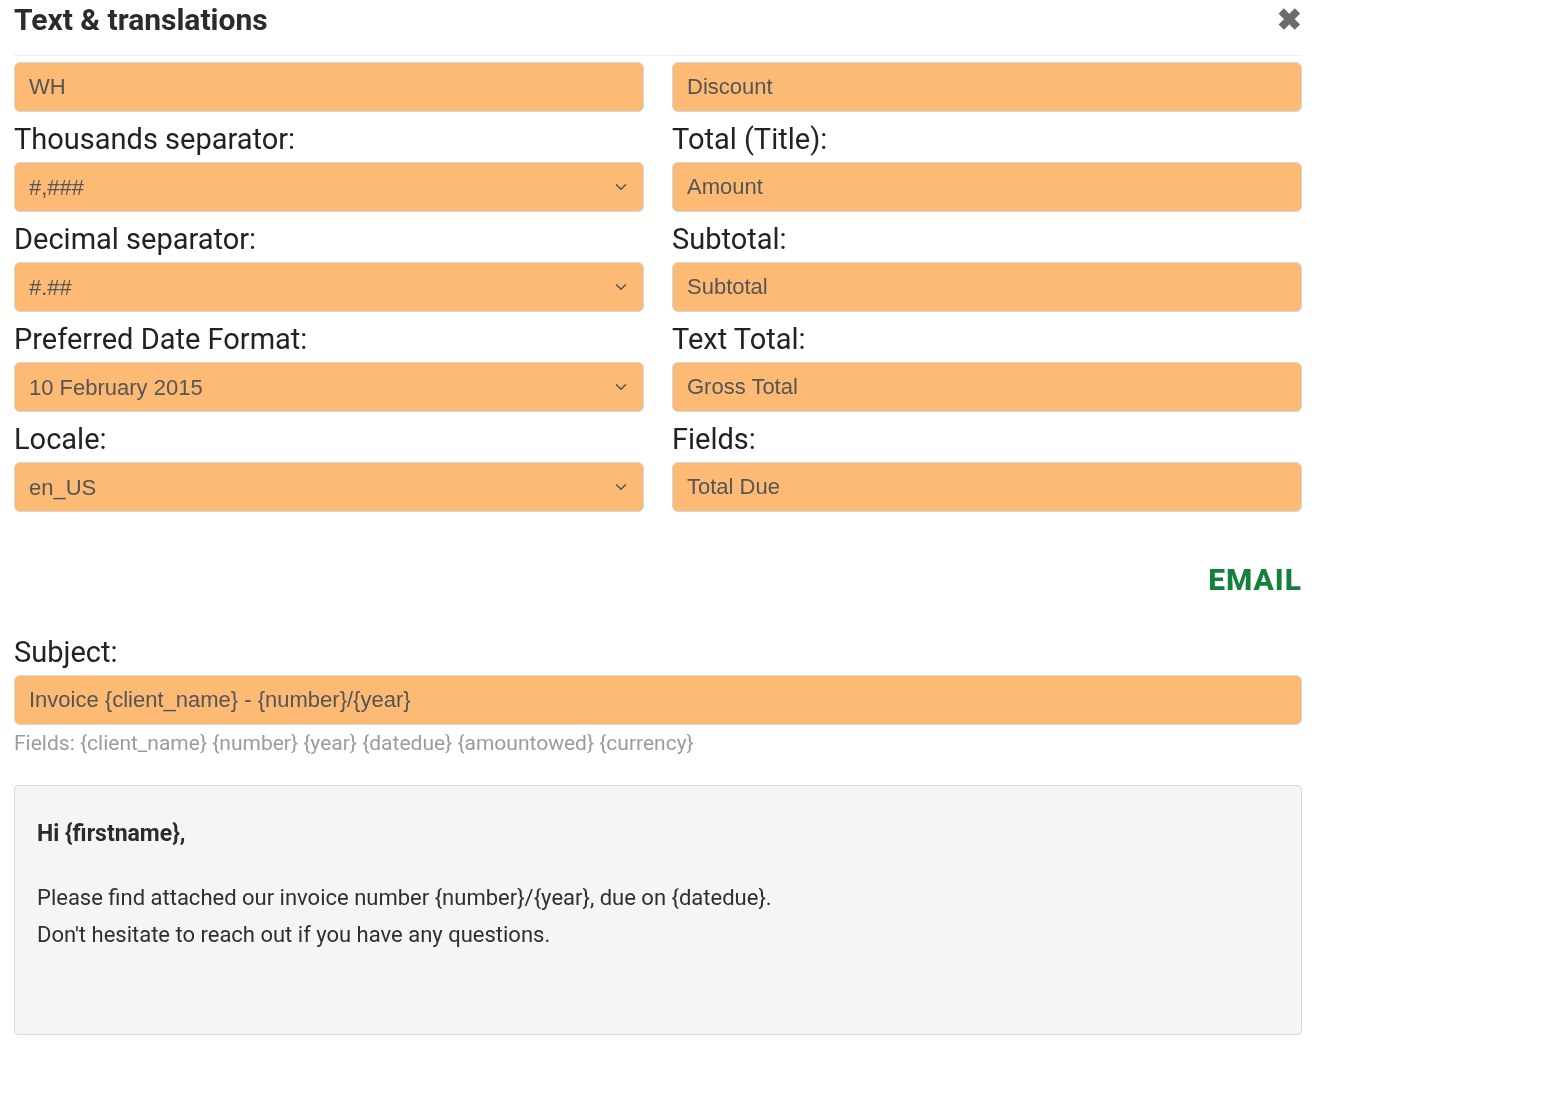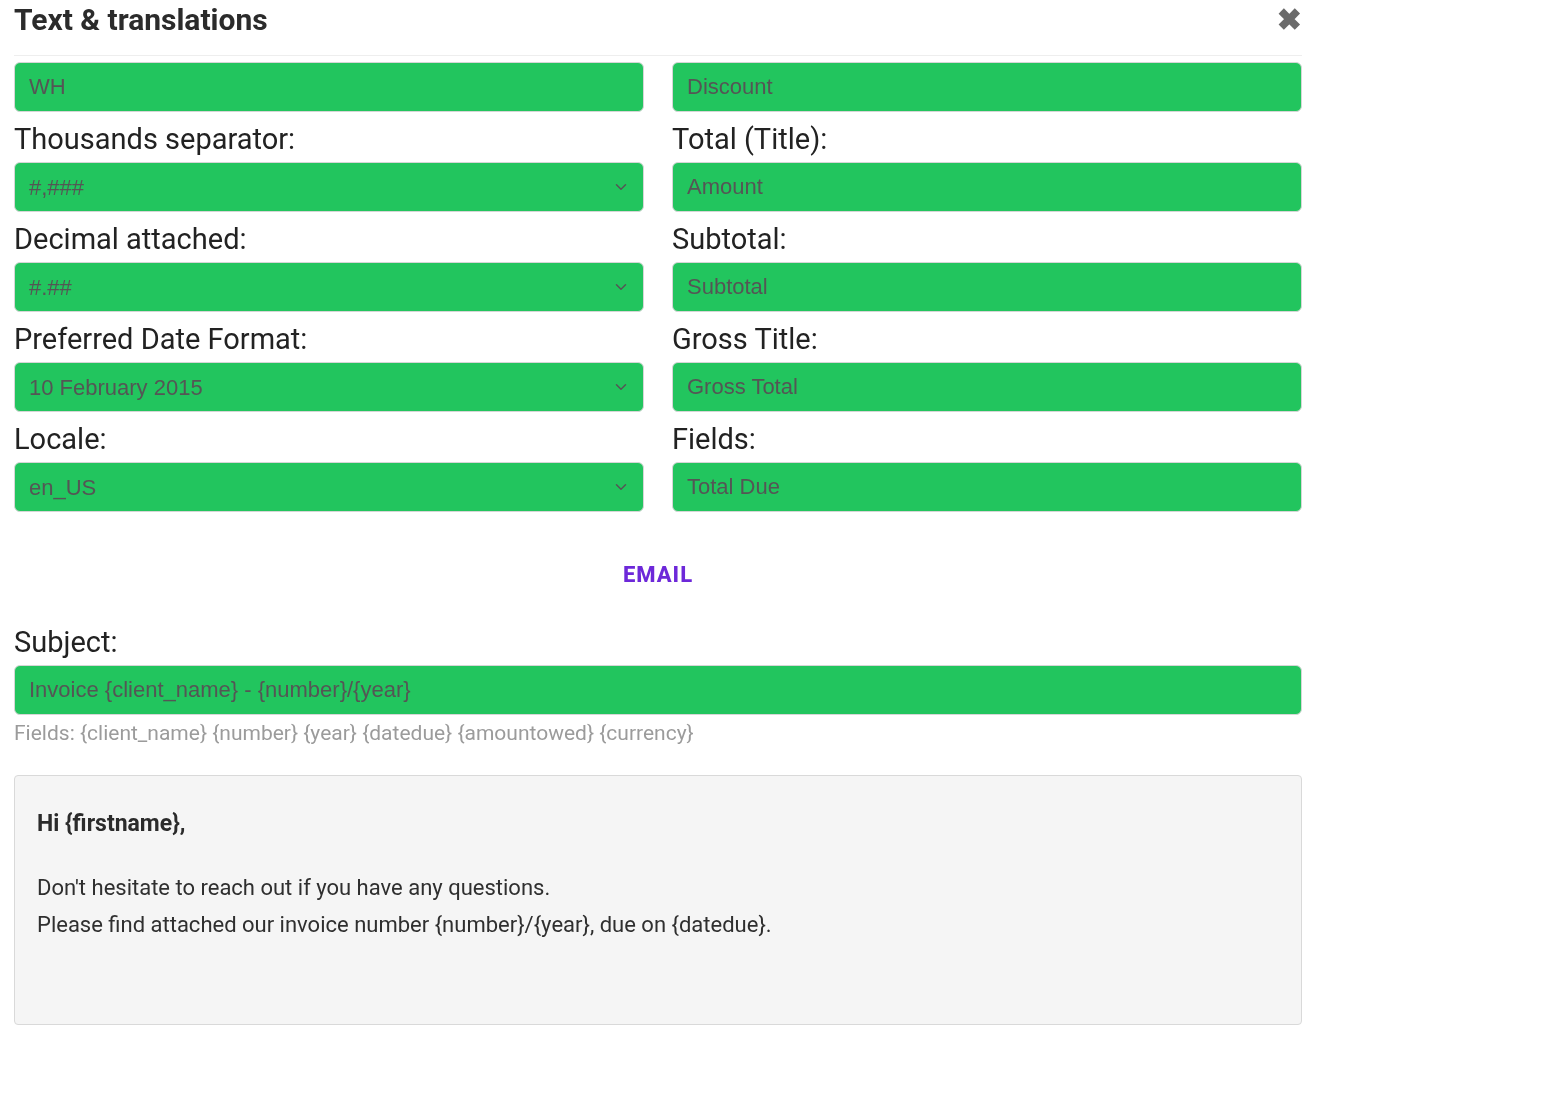--- a/index.html
+++ b/index.html
@@ -58,21 +58,21 @@
     margin: 10px 0 6px 0;
   }
   .input, .select {
     width: 100%;
     height: 50px;
     padding: 10px 14px;
     font-size: 22px;
     color: #555;
     border: 1px solid #d6d6d6;
     border-radius: 6px;
-    background: #22c55e;
+    background: #fdba74;
     outline: none;
   }
   .input::placeholder { color: #777; }
 
   .select-wrap {
     position: relative;
     width: 100%;
   }
   .select {
     appearance: none;
@@ -84,26 +84,26 @@
     position: absolute;
     right: 14px;
     top: 50%;
     transform: translateY(-50%);
     pointer-events: none;
     color: #555;
   }
   .select-chevron svg { display: block; }
 
   .section-heading {
-    text-align: center;
-    font-size: 22px;
+    text-align: right;
+    font-size: 30px;
     font-weight: 800;
     letter-spacing: 1px;
     margin: 50px 0 38px 0;
-    color: #6d28d9;
+    color: #15803d;
   }
 
   .full { width: 100%; }
 
   .hint {
     font-size: 21px;
     color: #9b9b9b;
     margin: 6px 0 0 0;
   }
 
@@ -151,21 +151,21 @@
         <select class="select">
           <option>#,###</option>
         </select>
         <span class="select-chevron">
           <svg width="18" height="18" viewBox="0 0 24 24" fill="none" stroke="currentColor" stroke-width="2" stroke-linecap="round" stroke-linejoin="round">
               <polyline points="6 9 12 15 18 9"></polyline>
             </svg>
         </span>
       </div>
 
-      <label class="label">Decimal attached:</label>
+      <label class="label">Decimal separator:</label>
       <div class="select-wrap">
         <select class="select">
           <option>#.##</option>
         </select>
         <span class="select-chevron">
           <svg width="18" height="18" viewBox="0 0 24 24" fill="none" stroke="currentColor" stroke-width="2" stroke-linecap="round" stroke-linejoin="round">
               <polyline points="6 9 12 15 18 9"></polyline>
             </svg>
         </span>
       </div>
@@ -201,35 +201,35 @@
       <div class="form-group">
         <input class="input" type="text" value="Discount" style="">
       </div>
 
       <label class="label">Total (Title):</label>
       <input class="input" type="text" value="Amount" style="">
 
       <label class="label">Subtotal:</label>
       <input class="input" type="text" value="Subtotal" style="">
 
-      <label class="label">Gross Title:</label>
+      <label class="label">Text Total:</label>
       <input class="input" type="text" value="Gross Total" style="">
 
       <label class="label">Fields:</label>
       <input class="input" type="text" value="Total Due" style="">
 
     </div>
 
   </div>
 
   <h2 class="section-heading">EMAIL</h2>
 
   <label class="label">Subject:</label>
   <input class="input full" type="text" value="Invoice {client_name} - {number}/{year}" style="">
   <p class="hint">Fields: {client_name} {number} {year} {datedue} {amountowed} {currency}</p>
 
   <div class="email-body">
     <span class="email-greeting">Hi {firstname},</span>
+    <p class="email-line">Please find attached our invoice number {number}/{year}, due on {datedue}.</p>
     <p class="email-line">Don't hesitate to reach out if you have any questions.</p>
-    <p class="email-line">Please find attached our invoice number {number}/{year}, due on {datedue}.</p>
   </div>
 
 </div>
 
 </body></html>

